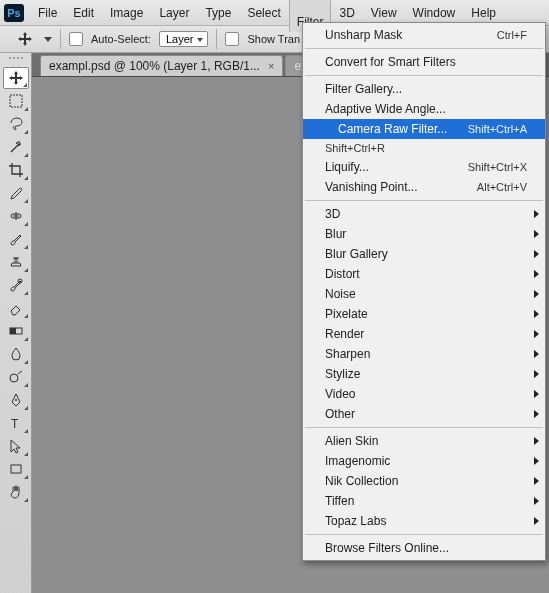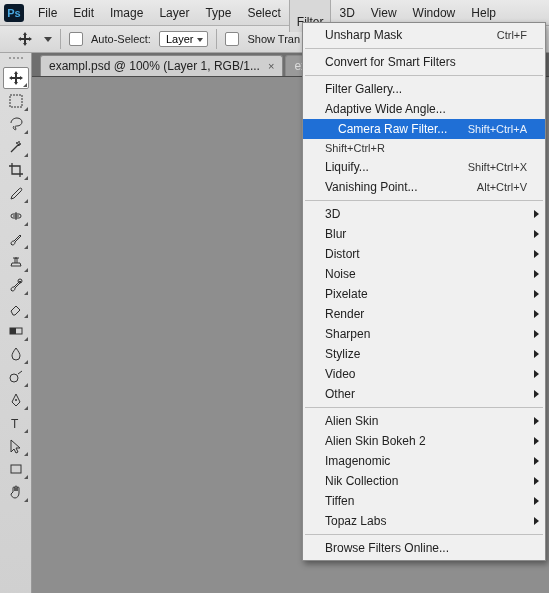--- a/index.html
+++ b/index.html
@@ -256,20 +256,24 @@
   <div>
       <div class="row">
         <span>3D</span>
         <span class="arrow"></span>
       </div>
       <div class="row">
         <span>Blur</span>
         <span class="arrow"></span>
       </div>
       <div class="row">
+        <span>Blur Gallery</span>
+        <span class="arrow"></span>
+      </div>
+      <div class="row">
         <span>Distort</span>
         <span class="arrow"></span>
       </div>
       <div class="row">
         <span>Noise</span>
         <span class="arrow"></span>
       </div>
       <div class="row">
         <span>Pixelate</span>
         <span class="arrow"></span>
@@ -295,24 +299,20 @@
         <span class="arrow"></span>
       </div>
     </div>
   <div class="sep"></div>
   <div>
       <div class="row">
         <span>Alien Skin</span>
         <span class="arrow"></span>
       </div>
       <div class="row">
-        <span>Alien Skin Bokeh 2</span>
-        <span class="arrow"></span>
-      </div>
-      <div class="row">
         <span>Imagenomic</span>
         <span class="arrow"></span>
       </div>
       <div class="row">
         <span>Nik Collection</span>
         <span class="arrow"></span>
       </div>
       <div class="row">
         <span>Tiffen</span>
         <span class="arrow"></span>

